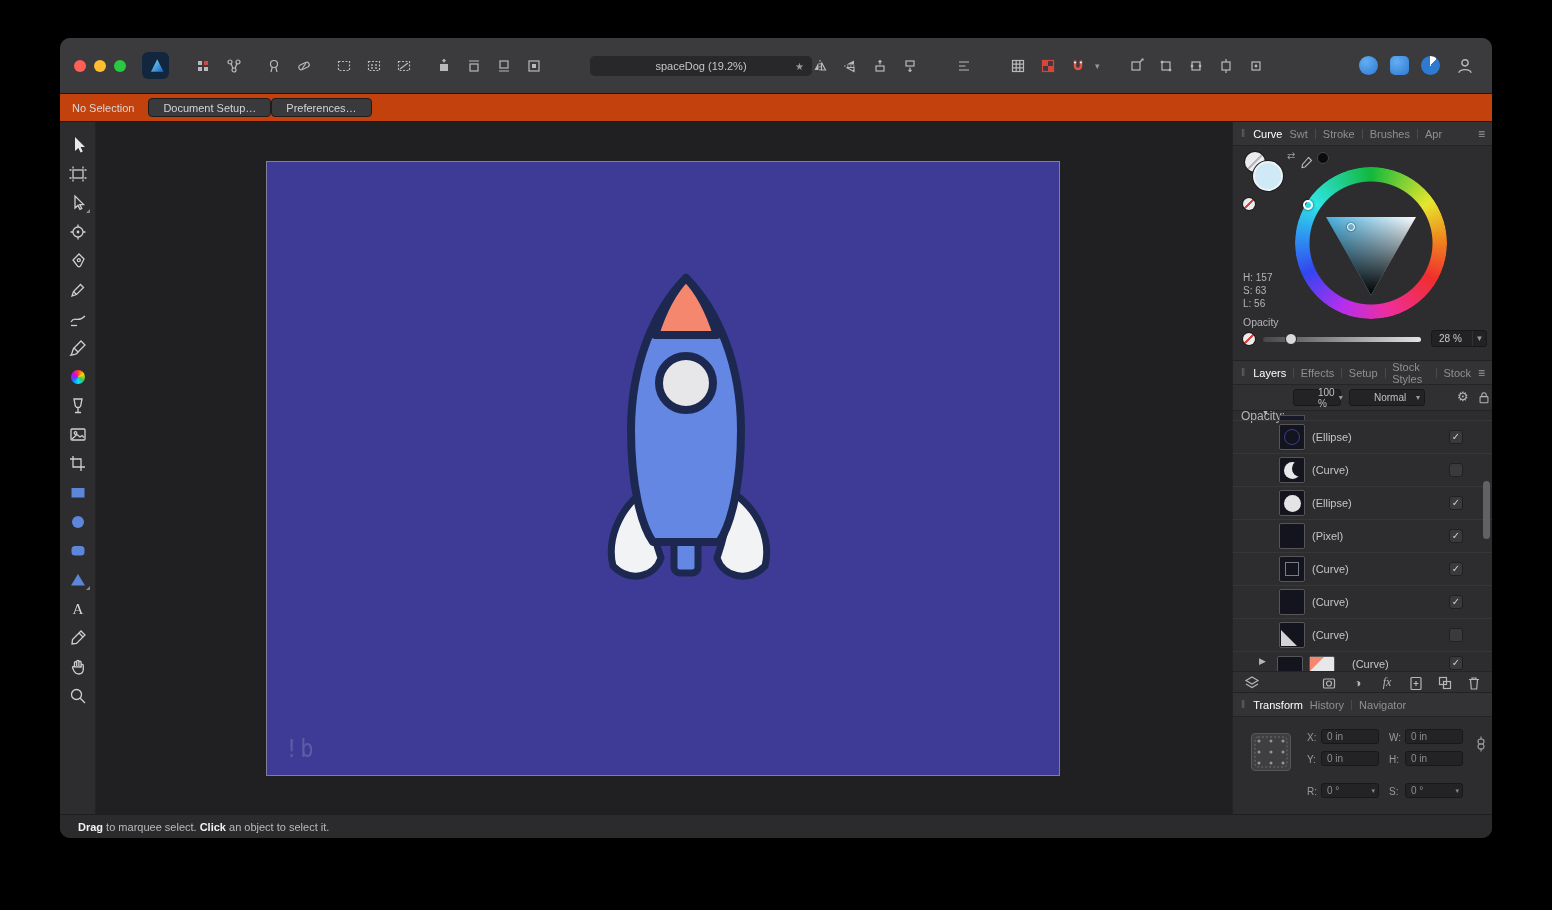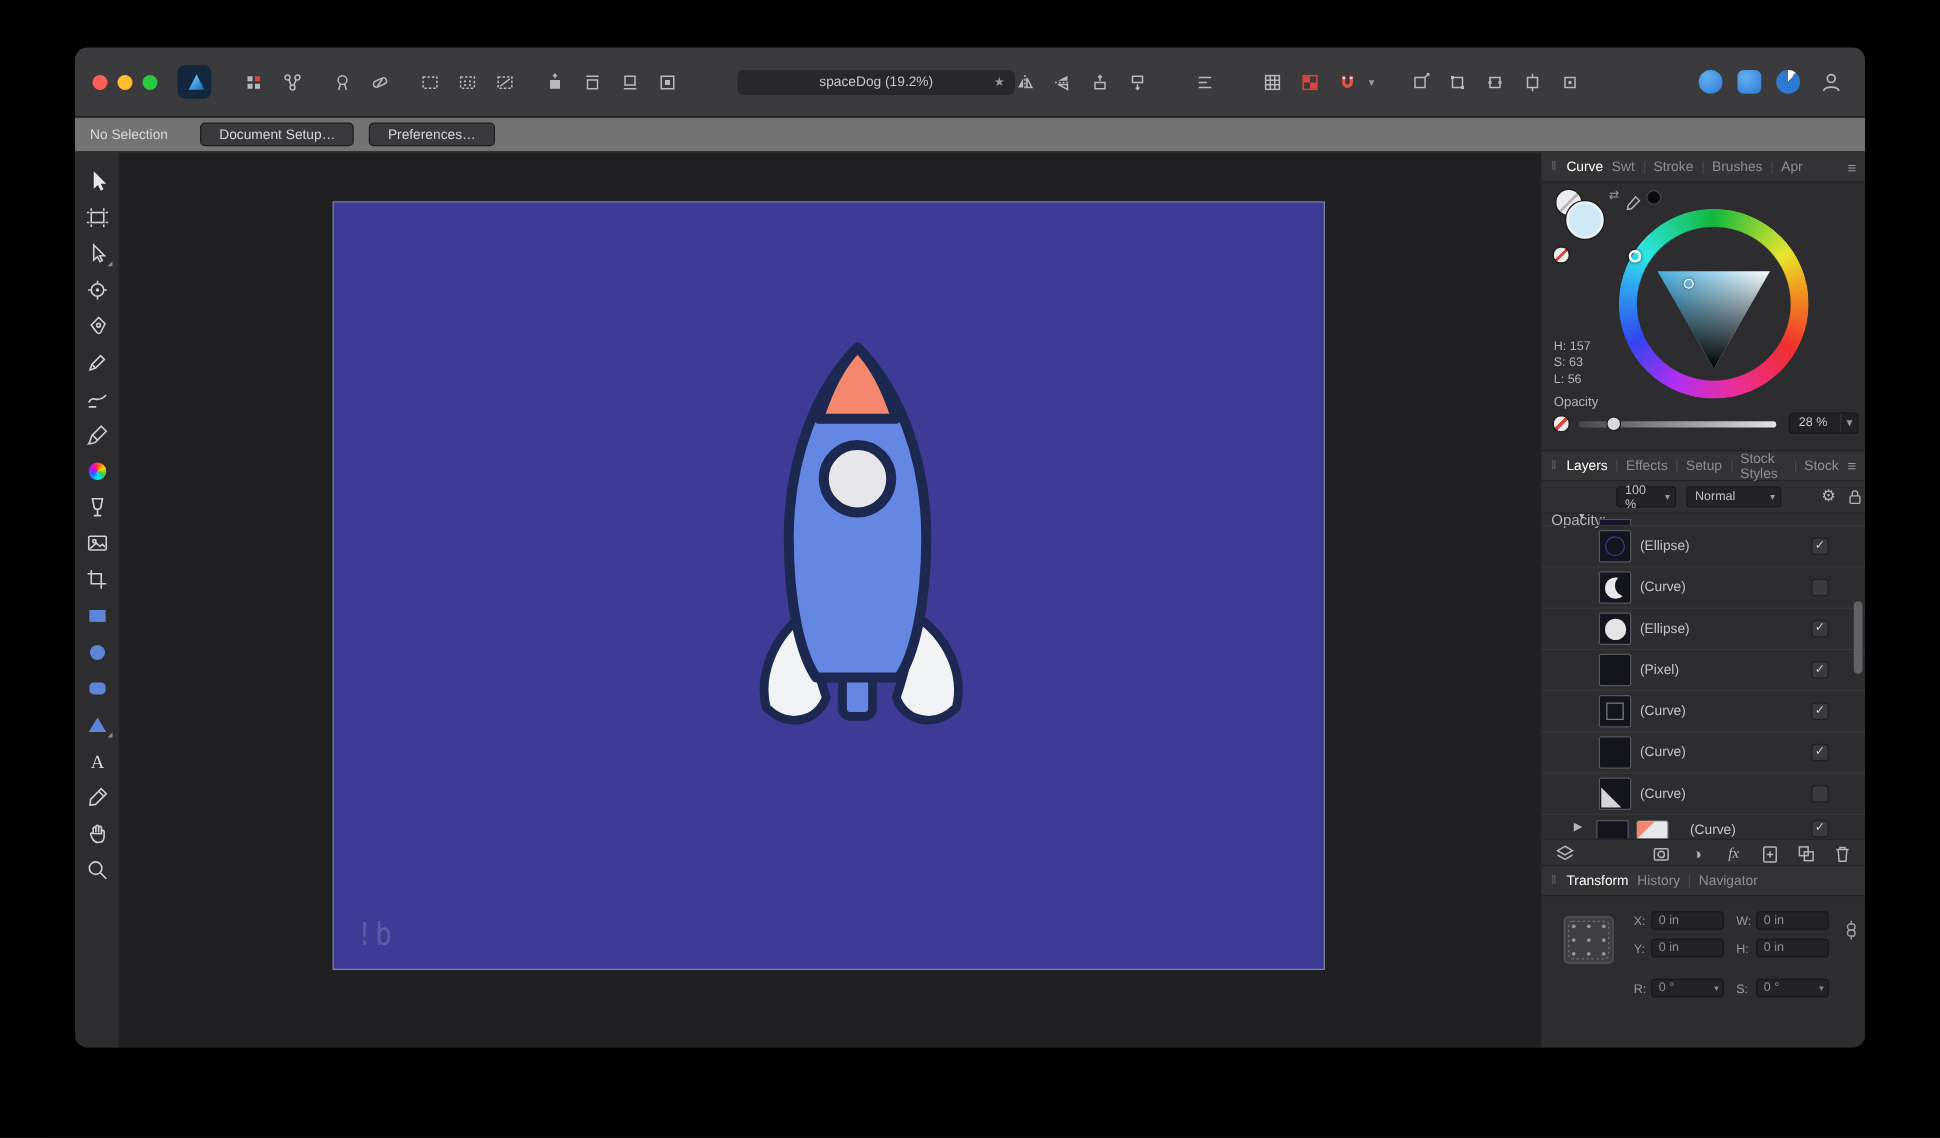--- a/index.html
+++ b/index.html
@@ -19,21 +19,21 @@
   .title-pill{position:absolute;left:530px;top:18px;width:222px;height:20px;background:#28282a;border-radius:5px;color:#c6c6c9;font-size:11px;display:flex;align-items:center;justify-content:center}
   .title-pill .star{position:absolute;right:8px;color:#9a9a9e;font-size:10px}
   .pillspacer{width:246px}
   .rightgroup{margin-left:auto;display:flex;gap:12px;align-items:center}
   .bluedot{width:19px;height:19px;border-radius:50%;background:radial-gradient(circle at 35% 30%,#63aef2,#2e7ad2)}
   .bluesq{width:19px;height:19px;border-radius:5px;background:radial-gradient(circle at 35% 30%,#63aef2,#2e7ad2)}
   .bluepie{width:19px;height:19px;border-radius:50%;background:conic-gradient(#fff 0 40deg,#2e7ad2 40deg 360deg)}
   .chev{color:#9a9a9e;font-size:9px;width:10px}
 
   
-  .contextbar{height:28px;background:#737373;border-bottom:1px solid #1d1d1f;display:flex;align-items:center;padding:0 10px;gap:12px;flex:0 0 auto}
+  .contextbar{height:28px;background:#c2410c;border-bottom:1px solid #1d1d1f;display:flex;align-items:center;padding:0 10px;flex:0 0 auto}
   .no-selection{font-size:11px;color:#d8d8db;margin:0 14px 0 2px}
   .ctx-btn{height:19px;padding:0 14px;background:#3a3a3c;border:1px solid #1d1d1f;border-radius:4px;color:#d5d5d8;font-size:11px;display:flex;align-items:center}
 
   
   .main{flex:1;display:flex;min-height:0}
   .tools{width:36px;background:#2d2d2f;border-right:1px solid #232325;display:flex;flex-direction:column;align-items:center;padding-top:12px;gap:7px;flex:0 0 auto}
   .tool{width:24px;height:22px;display:flex;align-items:center;justify-content:center;position:relative}
   .tool svg{stroke:#cfcfd2;fill:none;stroke-width:1.3}
   .tool .corner{position:absolute;right:0;bottom:1px;width:0;height:0;border-left:4px solid transparent;border-bottom:4px solid #8a8a8e}
   .rainbow{width:14px;height:14px;border-radius:50%;background:conic-gradient(#ff3b30,#ffd600,#34c759,#00e5ff,#2962ff,#d500f9,#ff3b30)}
@@ -73,21 +73,21 @@
   .op-label{position:absolute;left:10px;top:194px;font-size:10.5px;color:#b4b4b8}
   .op-none{position:absolute;left:10px;top:211px;width:12px;height:12px;border-radius:50%;background:linear-gradient(135deg,transparent 43%,#d8453c 43%,#d8453c 57%,transparent 57%),#ececee;box-shadow:0 0 0 1px #1d1d1f}
   .op-track{position:absolute;left:30px;top:215px;width:158px;height:5px;border-radius:3px;background:linear-gradient(to right,#45454a,#e4e4e6)}
   .op-knob{position:absolute;left:52px;top:211px;width:12px;height:12px;border-radius:50%;background:#d9d9dc;border:1px solid #1d1d1f}
   .op-value{position:absolute;left:198px;top:208px;width:56px;height:17px;background:#222224;border:1px solid #18181a;border-radius:3px;display:flex;align-items:center;font-size:10px;color:#c9c9cc;padding-left:7px}
   .op-value .dd{margin-left:auto;border-left:1px solid #323234;height:100%;width:14px;display:flex;align-items:center;justify-content:center;color:#9a9a9e;font-size:8px}
 
   
   .oprow{position:absolute;left:0;top:24px;width:100%;height:26px;border-bottom:1px solid #242426;background:#303032}
   .oprow .lab{position:absolute;left:8px;top:24px;font-size:12px;color:#b4b4b8}
-  .dropdown{position:absolute;height:17px;background:#232325;border:1px solid #18181a;border-radius:3px;display:flex;align-items:center;font-size:10px;color:#c0c0c4;padding-left:6px;top:4px}
+  .dropdown{position:absolute;height:17px;background:#232325;border:1px solid #18181a;border-radius:3px;display:flex;align-items:center;font-size:10px;color:#c0c0c4;padding-left:24px;top:4px}
   .dropdown .dd{margin-left:auto;color:#9a9a9e;font-size:8px;padding:0 4px}
   .gearico{position:absolute;left:224px;top:4px;color:#b5b5b8;font-size:13px}
   .lockico{position:absolute;left:244px;top:5px}
   .llist{position:absolute;left:0;top:50px;width:100%;height:260px;overflow:hidden}
   .lrow{display:flex;align-items:center;height:33px;border-bottom:1px solid #37373a;padding-left:46px;position:relative}
   .lrow-partial-top{height:10px;border-bottom:1px solid #37373a;position:relative;overflow:hidden}
   .lrow-partial-top .pchev{position:absolute;left:28px;top:-4px;color:#b5b5b8;font-size:9px}
   .lrow-partial-top .sliver{position:absolute;left:46px;top:4px;width:26px;height:6px;background:#17172a;border:1px solid #505054;border-bottom:none}
   .thumb{width:26px;height:26px;background:#14141f;border:1px solid #55555a;border-radius:2px;position:relative;overflow:hidden;flex:0 0 auto}
   .llabel{margin-left:7px;font-size:11px;color:#c5c5c8}
@@ -724,15 +724,18 @@
         <span class="linkico"><svg width="12" height="18" viewBox="0 0 12 18">
                 <path d="M6,1.5 V5 M6,13 V16.5"></path>
                 <rect x="3" y="4" width="6" height="5" rx="2.5"></rect>
                 <rect x="3" y="9" width="6" height="5" rx="2.5"></rect>
               </svg></span>
       </div>
 
     </div>
   </div>
 
+  <div class="statusbar">
+    <span><b>Drag</b><span> to marquee select. </span><b>Click</b><span> an object to select it.</span></span>
+  </div>
 
 </div>
 </div>
 
 </body></html>

